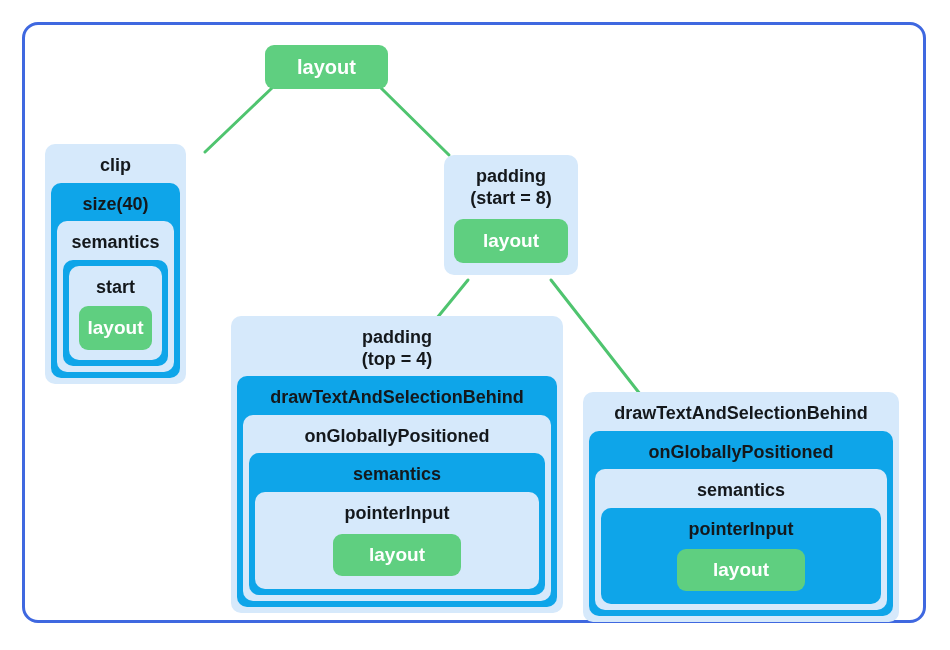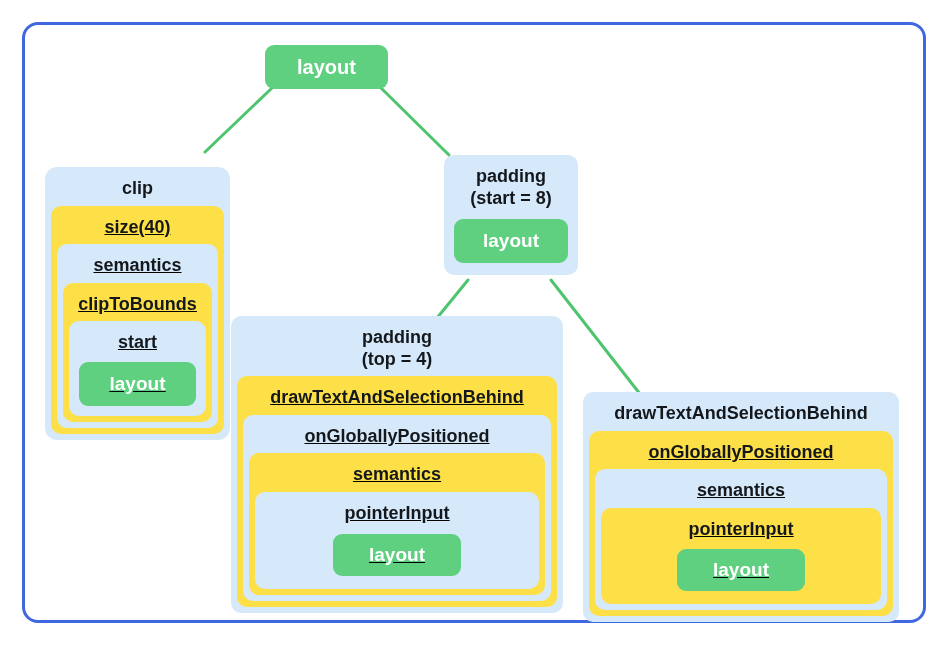--- a/index.html
+++ b/index.html
@@ -65,21 +65,21 @@
   
   .box {
     border-radius: 10px;
     box-sizing: border-box;
     padding: 6px 6px 6px 6px;
     display: flex;
     flex-direction: column;
     align-items: stretch;
   }
   .box.shade-a { background: #d6e9fb; }
-  .box.shade-b { background: #fde047; text-decoration: underline; }
+  .box.shade-b { background: #0ea5e9; }
 
   .box-label {
     text-align: center;
     color: #14181c;
     font-weight: bold;
     line-height: 1.2;
     padding: 5px 4px 6px 4px;
     white-space: pre-line;
   }
 
@@ -88,23 +88,22 @@
     left: 265px;
     top: 45px;
     width: 123px;
     height: 44px;
     font-size: 20px;
   }
 
   
   #clip-stack {
     left: 45px;
-    top: 167px;
-    width: 185px;
-    border-radius: 12px;
+    top: 144px;
+    width: 141px;
   }
   #clip-stack .box-label { font-size: 18px; }
   #clip-stack .leaf {
     height: 44px;
     font-size: 19px;
     margin: 2px 4px 4px 4px;
   }
 
   
   #padding-start {
@@ -165,21 +164,20 @@
 
   <div class="node leaf" id="root-layout">layout</div>
 
   <div class="node box shade-a" id="clip-stack">
     <div class="box-label">clip</div>
     <div class="box shade-b">
       <div class="box-label">size(40)</div>
       <div class="box shade-a">
         <div class="box-label">semantics</div>
         <div class="box shade-b">
-          <div class="box-label">clipToBounds</div>
           <div class="box shade-a">
             <div class="box-label">start</div>
             <div class="leaf">layout</div>
           </div>
         </div>
       </div>
     </div>
   </div>
 
   <div class="node box shade-a" id="padding-start">

